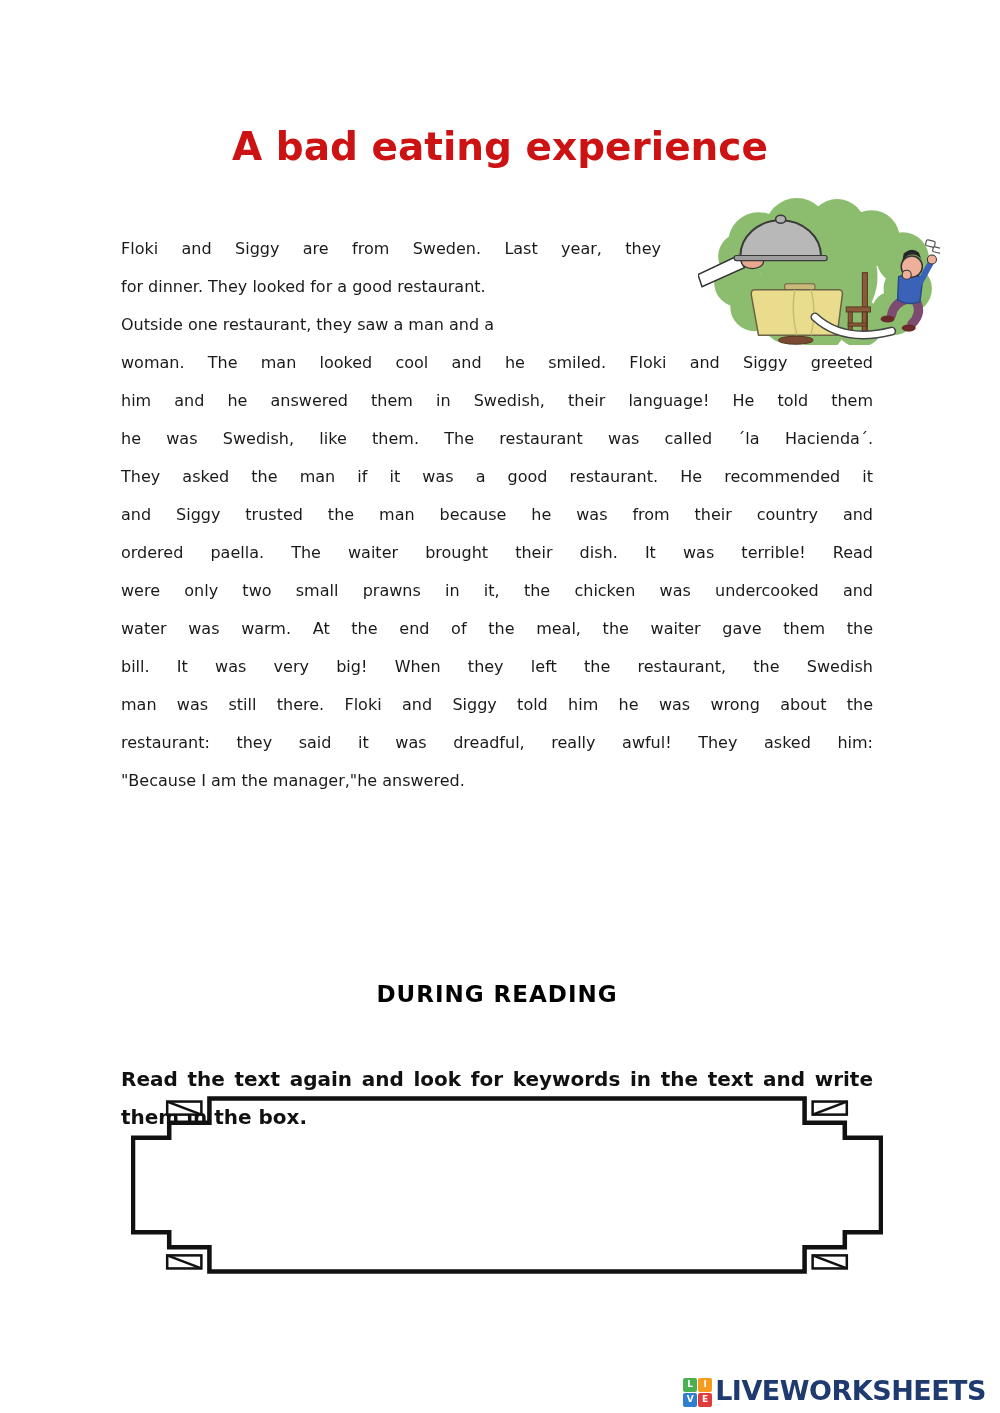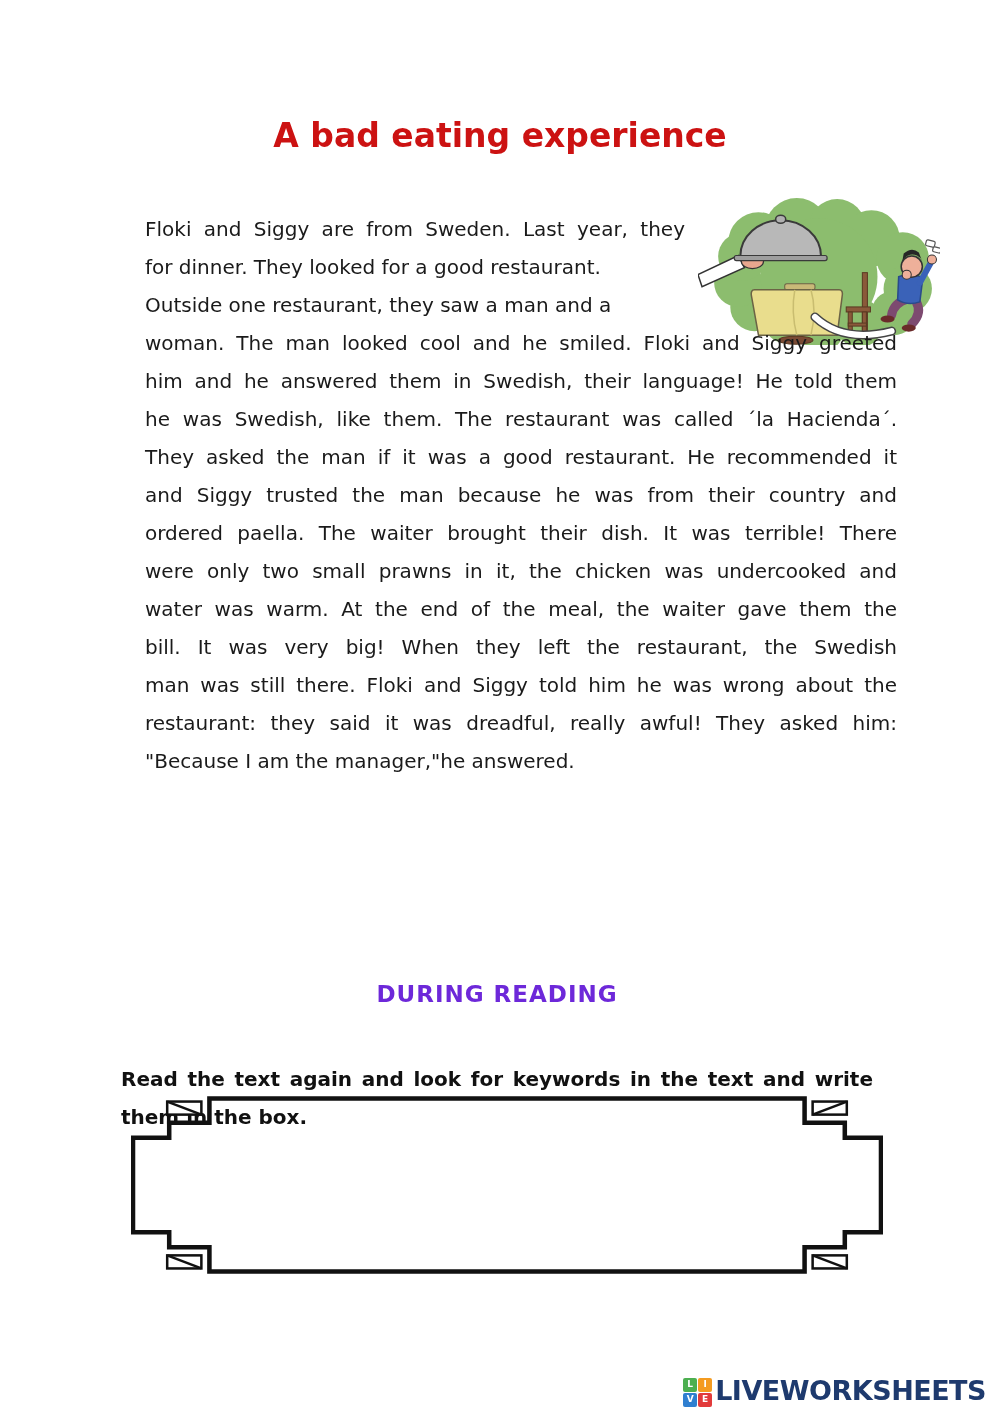--- a/index.html
+++ b/index.html
@@ -5,39 +5,39 @@
   html,body{margin:0;padding:0;background:#ffffff;}
   #page{
     position:relative;
     width:1000px;height:1413px;
     background:#ffffff;
     font-family:"DejaVu Sans", sans-serif;
     color:#1a1a1a;
     overflow:hidden;
   }
   .title{
-    position:absolute;top:116px;left:0;width:1000px;
+    position:absolute;top:124px;left:0;width:1000px;
     text-align:center;
-    font-size:33px;font-weight:700;
+    font-size:39px;font-weight:700;
     color:#cc1212;
     letter-spacing:0px;
   }
   .illustration{
     position:absolute;left:698px;top:194px;width:242px;height:152px;
   }
   .passage{
-    position:absolute;left:121px;top:210px;width:752px;
-    font-size:20px;line-height:38px;margin-left:24px;
+    position:absolute;left:121px;top:230px;width:752px;
+    font-size:16px;line-height:38px;
   }
   .pline{white-space:nowrap;}
   .jlast{text-align:justify;text-align-last:justify;white-space:normal;}
   .narrow{width:540px;}
   .section-heading{
     position:absolute;left:121px;top:981px;width:752px;
-    text-align:center;font-size:23px;font-weight:700;color:#6d28d9;
+    text-align:center;font-size:23px;font-weight:700;color:#000000;
     letter-spacing:1px;
   }
   .instructions{
     position:absolute;left:121px;top:1016px;width:752px;
     font-size:20px;line-height:38px;font-weight:700;color:#111;margin-top:44px;
   }
   .keywords-frame{
     position:absolute;left:131px;top:1094px;width:752px;height:182px;
   }
   .keywords-frame svg{display:block;width:100%;height:100%;}
@@ -138,21 +138,21 @@
 
   <div class="passage">
     <div class="pline narrow jlast">Floki and Siggy are from Sweden. Last year, they</div>
     <div class="pline narrow">for dinner. They looked for a good restaurant.</div>
     <div class="pline narrow">Outside one restaurant, they saw a man and a</div>
     <div class="pline jlast">woman. The man looked cool and he smiled. Floki and Siggy greeted</div>
     <div class="pline jlast">him and he answered them in Swedish, their language! He told them</div>
     <div class="pline jlast">he was Swedish, like them. The restaurant was called ´la Hacienda´.</div>
     <div class="pline jlast">They asked the man if it was a good restaurant. He recommended it</div>
     <div class="pline jlast">and Siggy trusted the man because he was from their country and</div>
-    <div class="pline jlast">ordered paella. The waiter brought their dish. It was terrible! There</div>
+    <div class="pline jlast">ordered paella. The waiter brought their dish. It was terrible! Read</div>
     <div class="pline jlast">were only two small prawns in it, the chicken was undercooked and</div>
     <div class="pline jlast">water was warm. At the end of the meal, the waiter gave them the</div>
     <div class="pline jlast">bill. It was very big! When they left the restaurant, the Swedish</div>
     <div class="pline jlast">man was still there. Floki and Siggy told him he was wrong about the</div>
     <div class="pline jlast">restaurant: they said it was dreadful, really awful! They asked him:</div>
     <div class="pline">"Because I am the manager,"he answered.</div>
   </div>
 
   <div class="section-heading">DURING READING</div>
 

